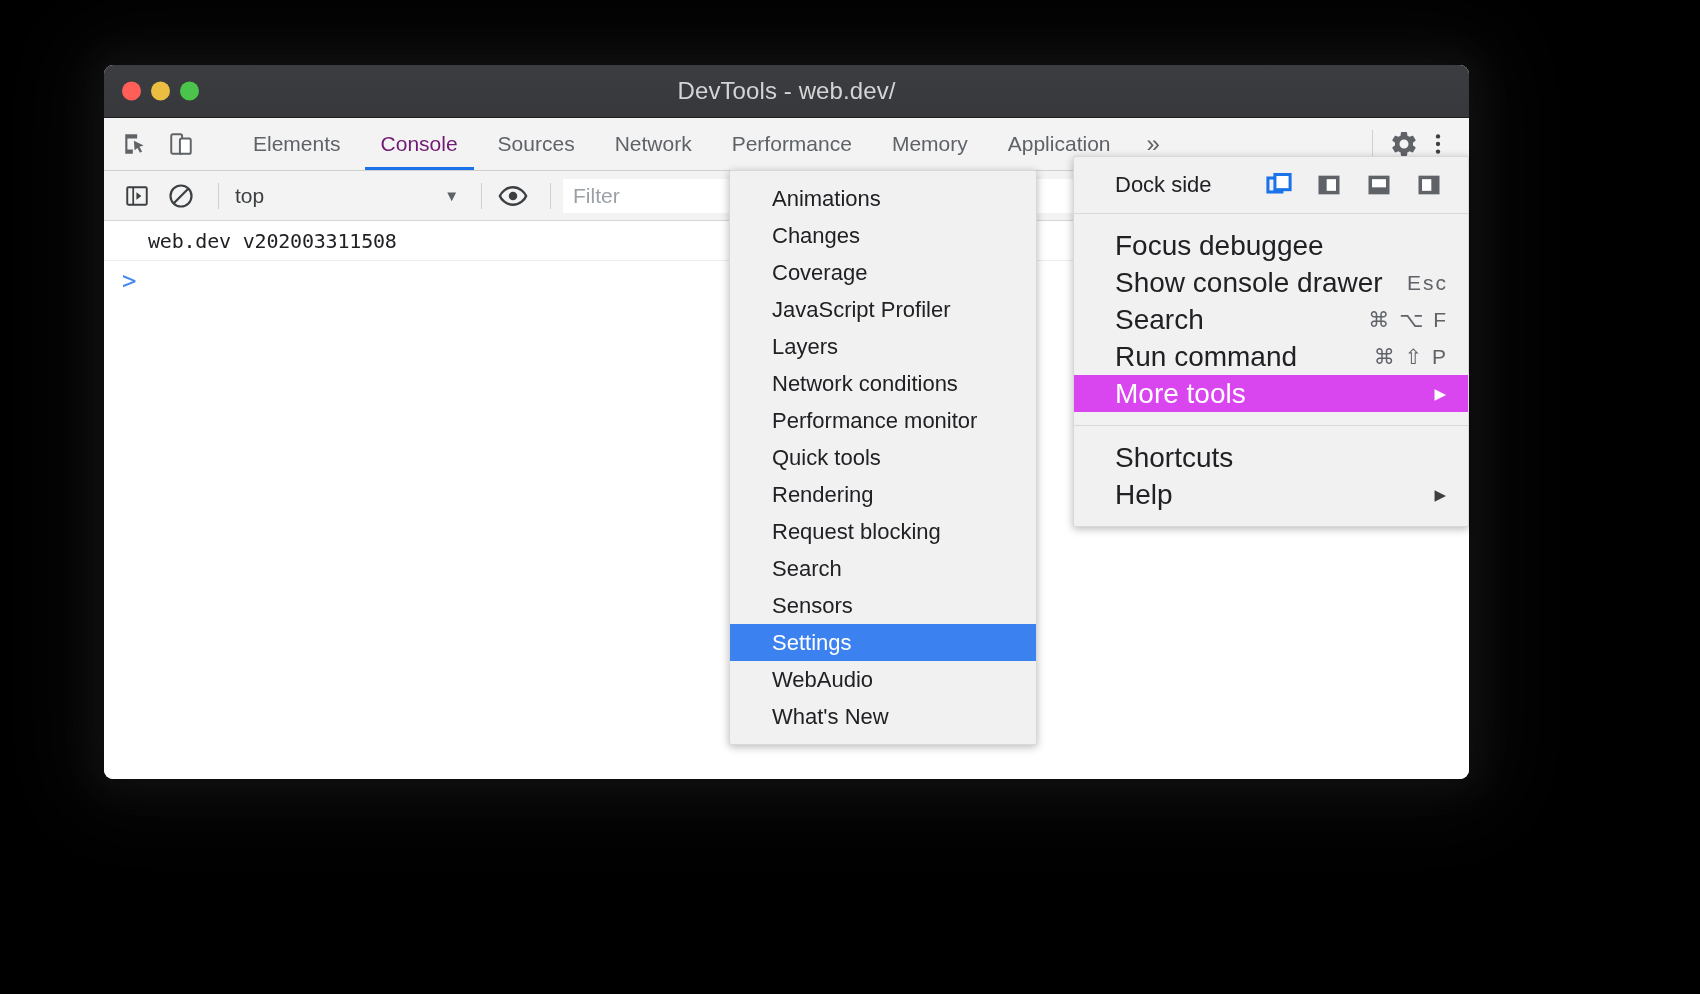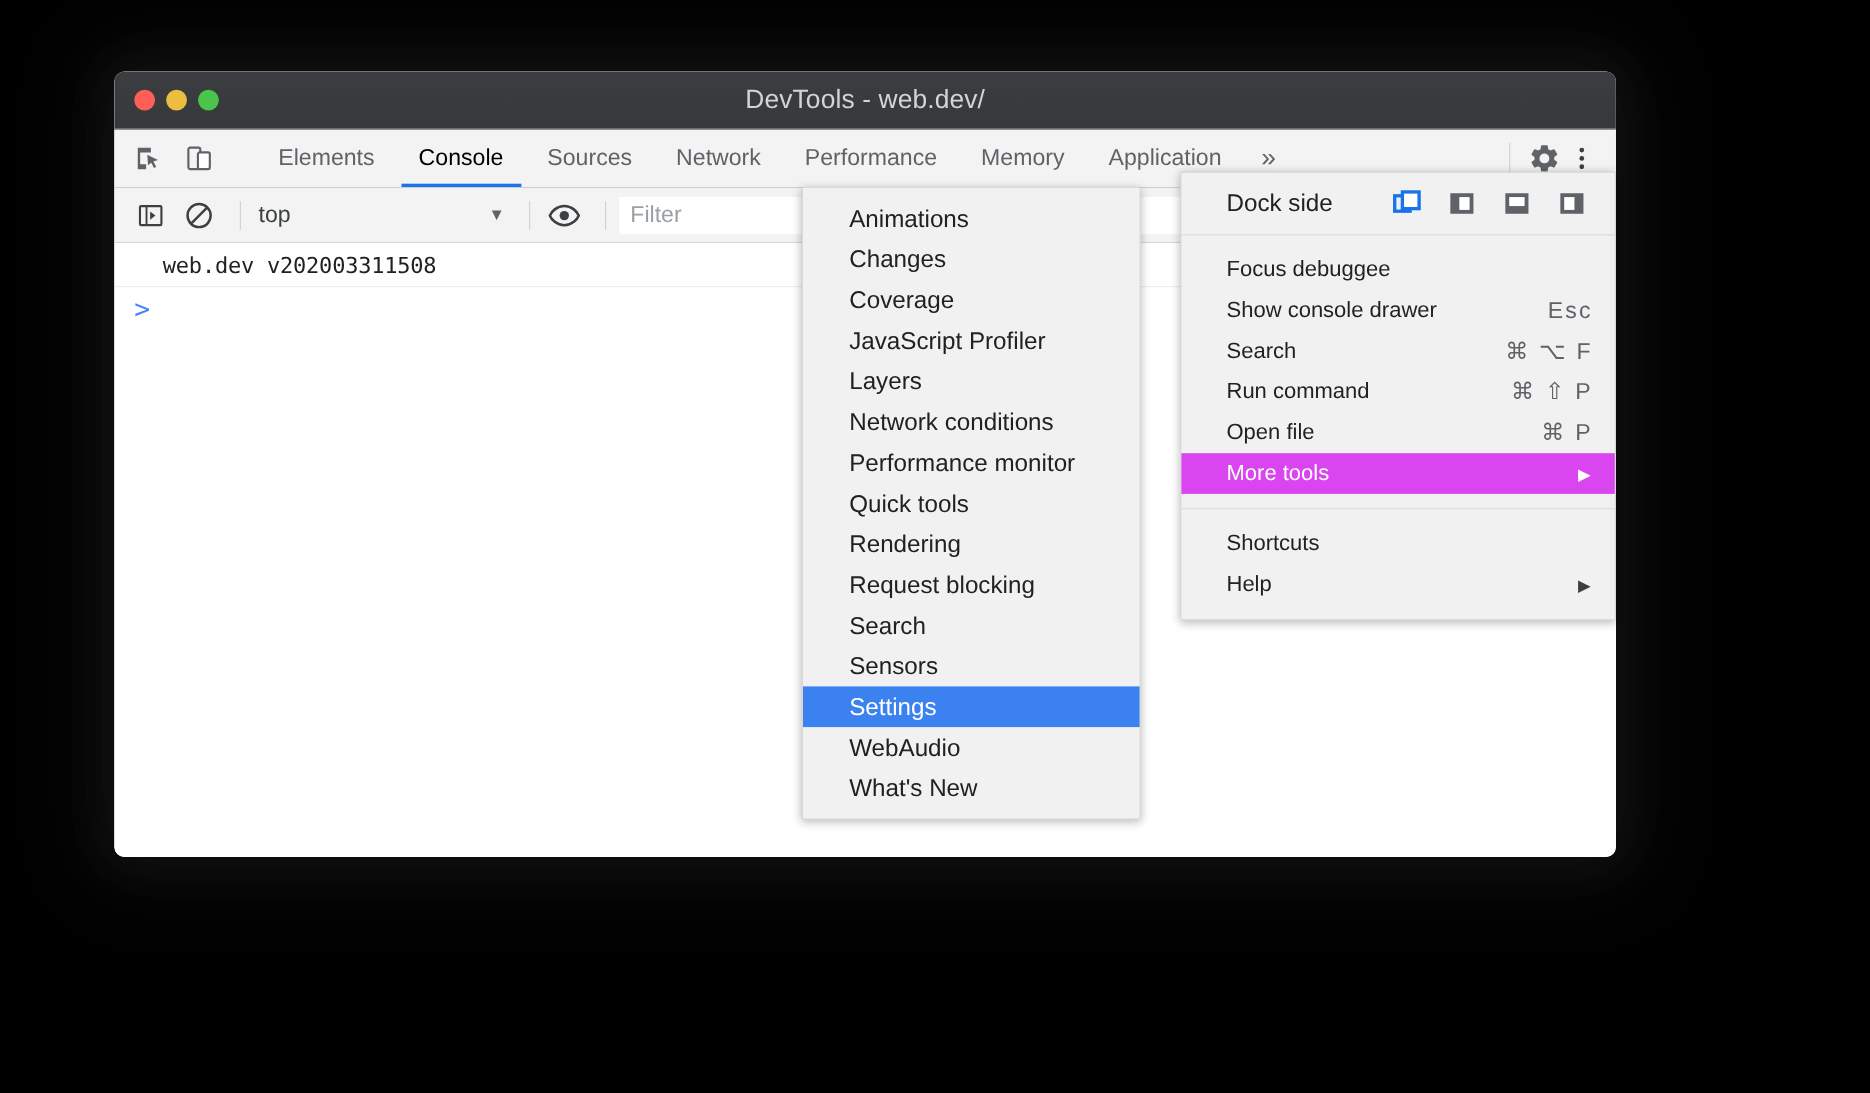--- a/index.html
+++ b/index.html
@@ -98,21 +98,21 @@
     display: flex;
     align-items: center;
     padding: 0 20px;
     font-size: 21px;
     color: #5f6368;
     cursor: pointer;
     position: relative;
     white-space: nowrap;
     justify-content: center;
   }
-  .tab.active { color: #000000; }
+  .tab.active { color: #701a75; }
   .tab.active::after {
     content: "";
     position: absolute;
     left: 4px; right: 4px; bottom: 0;
     height: 3px;
     background: #1a73e8;
   }
   .tab.more { font-size: 24px; padding: 0 16px; color: #5f6368; }
 
   .tabbar-right {
@@ -244,21 +244,21 @@
   }
   .mm-divider { height: 1px; background: #d9d9d9; margin: 0; }
   .mm-item {
     display: flex;
     align-items: center;
     height: 37px;
     padding: 0 14px 0 41px;
     cursor: pointer;
     white-space: nowrap;
   }
-  .mm-item .mm-label { font-size: 20px; }
+  .mm-item .mm-label { font-size: 28px; }
   .mm-item .mm-shortcut {
     margin-left: auto;
     color: #5f6368;
     font-size: 21px;
     letter-spacing: 2px;
     padding-right: 6px;
   }
   .mm-item .mm-arrow {
     margin-left: auto;
     font-size: 15px;
@@ -467,24 +467,20 @@
       <span class="mm-shortcut">Esc</span>
     </div>
     <div class="mm-item">
       <span class="mm-label">Search</span>
       <span class="mm-shortcut">⌘ ⌥ F</span>
     </div>
     <div class="mm-item">
       <span class="mm-label">Run command</span>
       <span class="mm-shortcut">⌘ ⇧ P</span>
     </div>
-    <div class="mm-item">
-      <span class="mm-label">Open file</span>
-      <span class="mm-shortcut">⌘ P</span>
-    </div>
     <div class="mm-item selected">
       <span class="mm-label">More tools</span>
       <span class="mm-arrow">▶</span>
     </div>
 
     <div class="mm-divider" style="margin-top:13px"></div>
     <div class="mm-pad-top"></div>
 
     <div class="mm-item">
       <span class="mm-label">Shortcuts</span>

